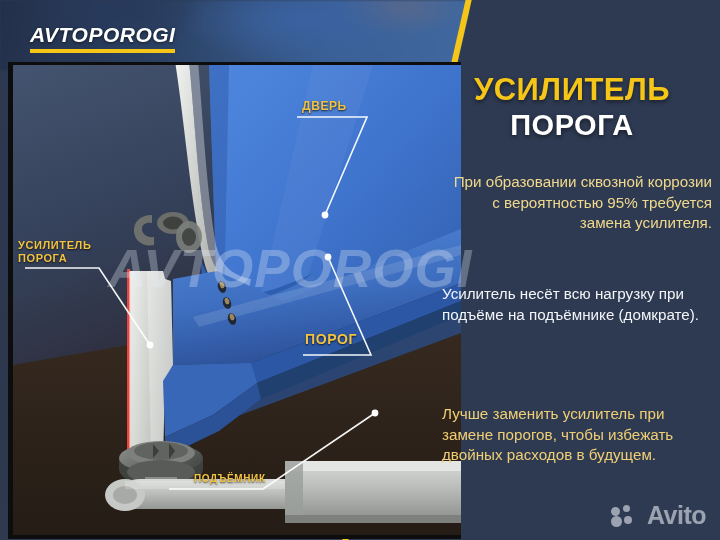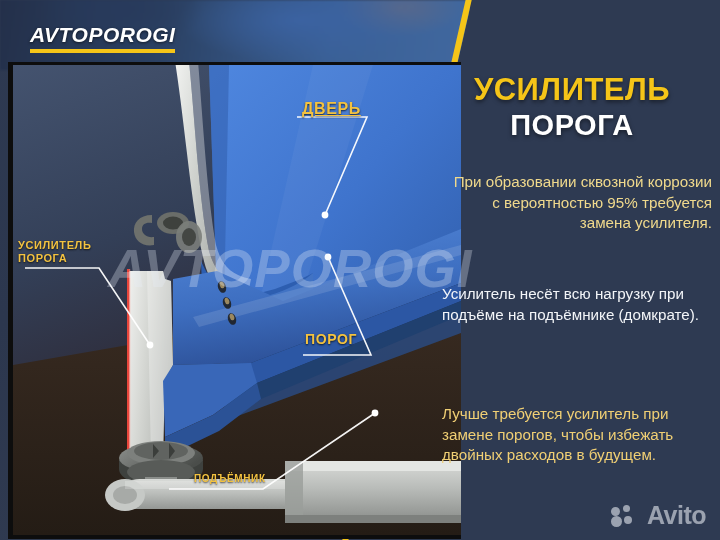--- a/index.html
+++ b/index.html
@@ -35,21 +35,21 @@
   .illo-wrap{position:absolute;left:8px;top:62px;width:448px;height:470px;
      overflow:hidden;background:#1a1a16;
      border-left:5px solid #0d0d0d;border-top:3px solid #0d0d0d;
      border-bottom:4px solid #0d0d0d;}
   .illo{position:absolute;inset:0;}
 
   
   .lbl{position:absolute;color:#f3c240;font-weight:bold;letter-spacing:.6px;
        line-height:1.15;text-shadow:0 1px 2px rgba(0,0,0,.75);white-space:pre;}
   .lbl-usil{left:18px;top:239px;font-size:11px;}
-  .lbl-dver{left:302px;top:100px;font-size:16px;text-decoration:underline;}
+  .lbl-dver{left:302px;top:100px;font-size:12px;}
   .lbl-porog{left:305px;top:331px;font-size:14px;}
   .lbl-pod{left:170px;top:473px;font-size:10px;padding-left:24px;}
 
   
   .right{position:absolute;left:438px;top:0;width:282px;height:540px;}
   .title{position:absolute;left:0;top:74px;width:268px;text-align:center;}
   .title .l1{color:#f5c518;font-size:31px;font-weight:bold;letter-spacing:.5px;
      line-height:1.05;text-shadow:0 2px 4px rgba(0,0,0,.5);}
   .title .l2{color:#ffffff;font-size:29px;font-weight:bold;letter-spacing:.5px;
      line-height:1.15;margin-top:2px;text-shadow:0 2px 4px rgba(0,0,0,.5);}
@@ -255,21 +255,21 @@
   <div class="lbl lbl-porog">ПОРОГ</div>
   <div class="lbl lbl-pod">ПОДЪЁМНИК</div>
 
   <div class="right">
     <div class="title">
       <div class="l1">УСИЛИТЕЛЬ</div>
       <div class="l2">ПОРОГА</div>
     </div>
     <div class="para p1">При образовании сквозной коррозии с вероятностью 95% требуется замена усилителя.</div>
     <div class="para p2">Усилитель несёт всю нагрузку при подъёме на подъёмнике (домкрате).</div>
-    <div class="para p3">Лучше требуется усилитель при замене порогов, чтобы избежать двойных расходов в будущем.</div>
+    <div class="para p3">Лучше заменить усилитель при замене порогов, чтобы избежать двойных расходов в будущем.</div>
   </div>
 
   <div class="avito">
     <span class="dots">
       <i class="d1"></i>
         <i class="d2"></i>
         <i class="d3"></i>
         <i class="d4"></i>
     </span>
     <span class="word">Avito</span>

